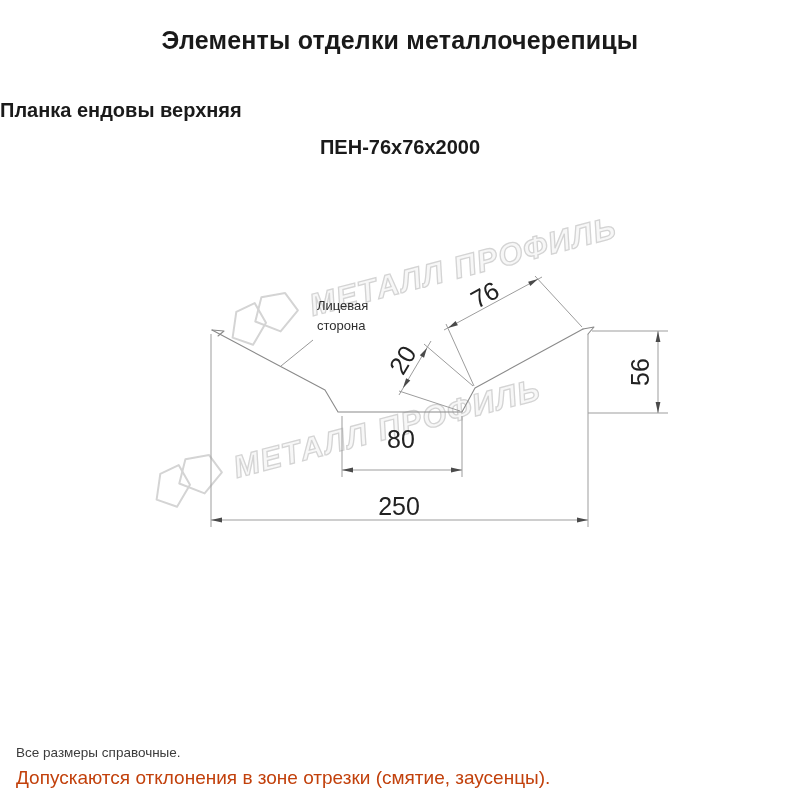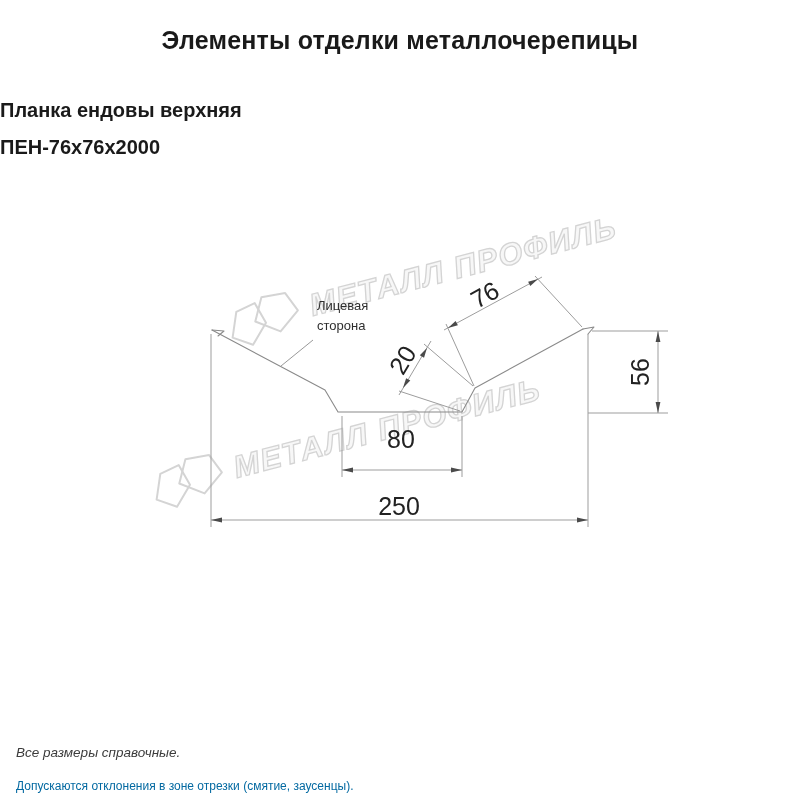--- a/index.html
+++ b/index.html
@@ -10,21 +10,21 @@
   
   .title{
     position:absolute;left:0;top:26px;width:800px;text-align:center;
     font-size:25px;font-weight:bold;color:#1a1a1a;letter-spacing:0.2px;
   }
   .subtitle{
     position:absolute;left:0;top:99px;width:800px;text-align:left;
     font-size:20px;font-weight:bold;color:#1a1a1a;
   }
   .model{
-    position:absolute;left:0;top:136px;width:800px;text-align:left;
+    position:absolute;left:0;top:136px;width:800px;text-align:center;
     font-size:20px;font-weight:bold;color:#1a1a1a;
   }
   
   .watermark{
     position:absolute;display:flex;align-items:center;gap:7px;
     transform-origin:left center;white-space:nowrap;z-index:1;opacity:0.95;
   }
   .wm-top{left:226px;top:299px;transform:rotate(-14.5deg);}
   .wm-bottom{left:150px;top:461px;transform:rotate(-14.5deg);}
   .wm-text{
@@ -39,22 +39,22 @@
   }
   .dim{
     position:absolute;z-index:3;font-size:25px;color:#222;white-space:nowrap;
   }
   .dim-76 {left:485px;top:295px;transform:translate(-50%,-50%) rotate(-29deg);}
   .dim-20 {left:403px;top:360px;transform:translate(-50%,-50%) rotate(-59deg);}
   .dim-56 {left:640px;top:372px;transform:translate(-50%,-50%) rotate(-90deg);}
   .dim-80 {left:401px;top:439px;transform:translate(-50%,-50%);}
   .dim-250{left:399px;top:506px;transform:translate(-50%,-50%);text-align:center;}
   
-  .footer-1{position:absolute;left:16px;top:745px;font-size:13.5px;color:#3c3c3c;font-style:italic;}
-  .footer-2{position:absolute;left:16px;top:767px;font-size:12px;color:#0369a1;margin-top:12px;}
+  .footer-1{position:absolute;left:16px;top:745px;font-size:13.5px;color:#3c3c3c;}
+  .footer-2{position:absolute;left:16px;top:767px;font-size:19px;color:#c2410c;}
 </style>
 </head>
 <body>
 
 <div class="page">
 
   <div class="title">Элементы отделки металлочерепицы</div>
   <div class="subtitle">Планка ендовы верхняя</div>
   <div class="model">ПЕН-76x76x2000</div>
 

